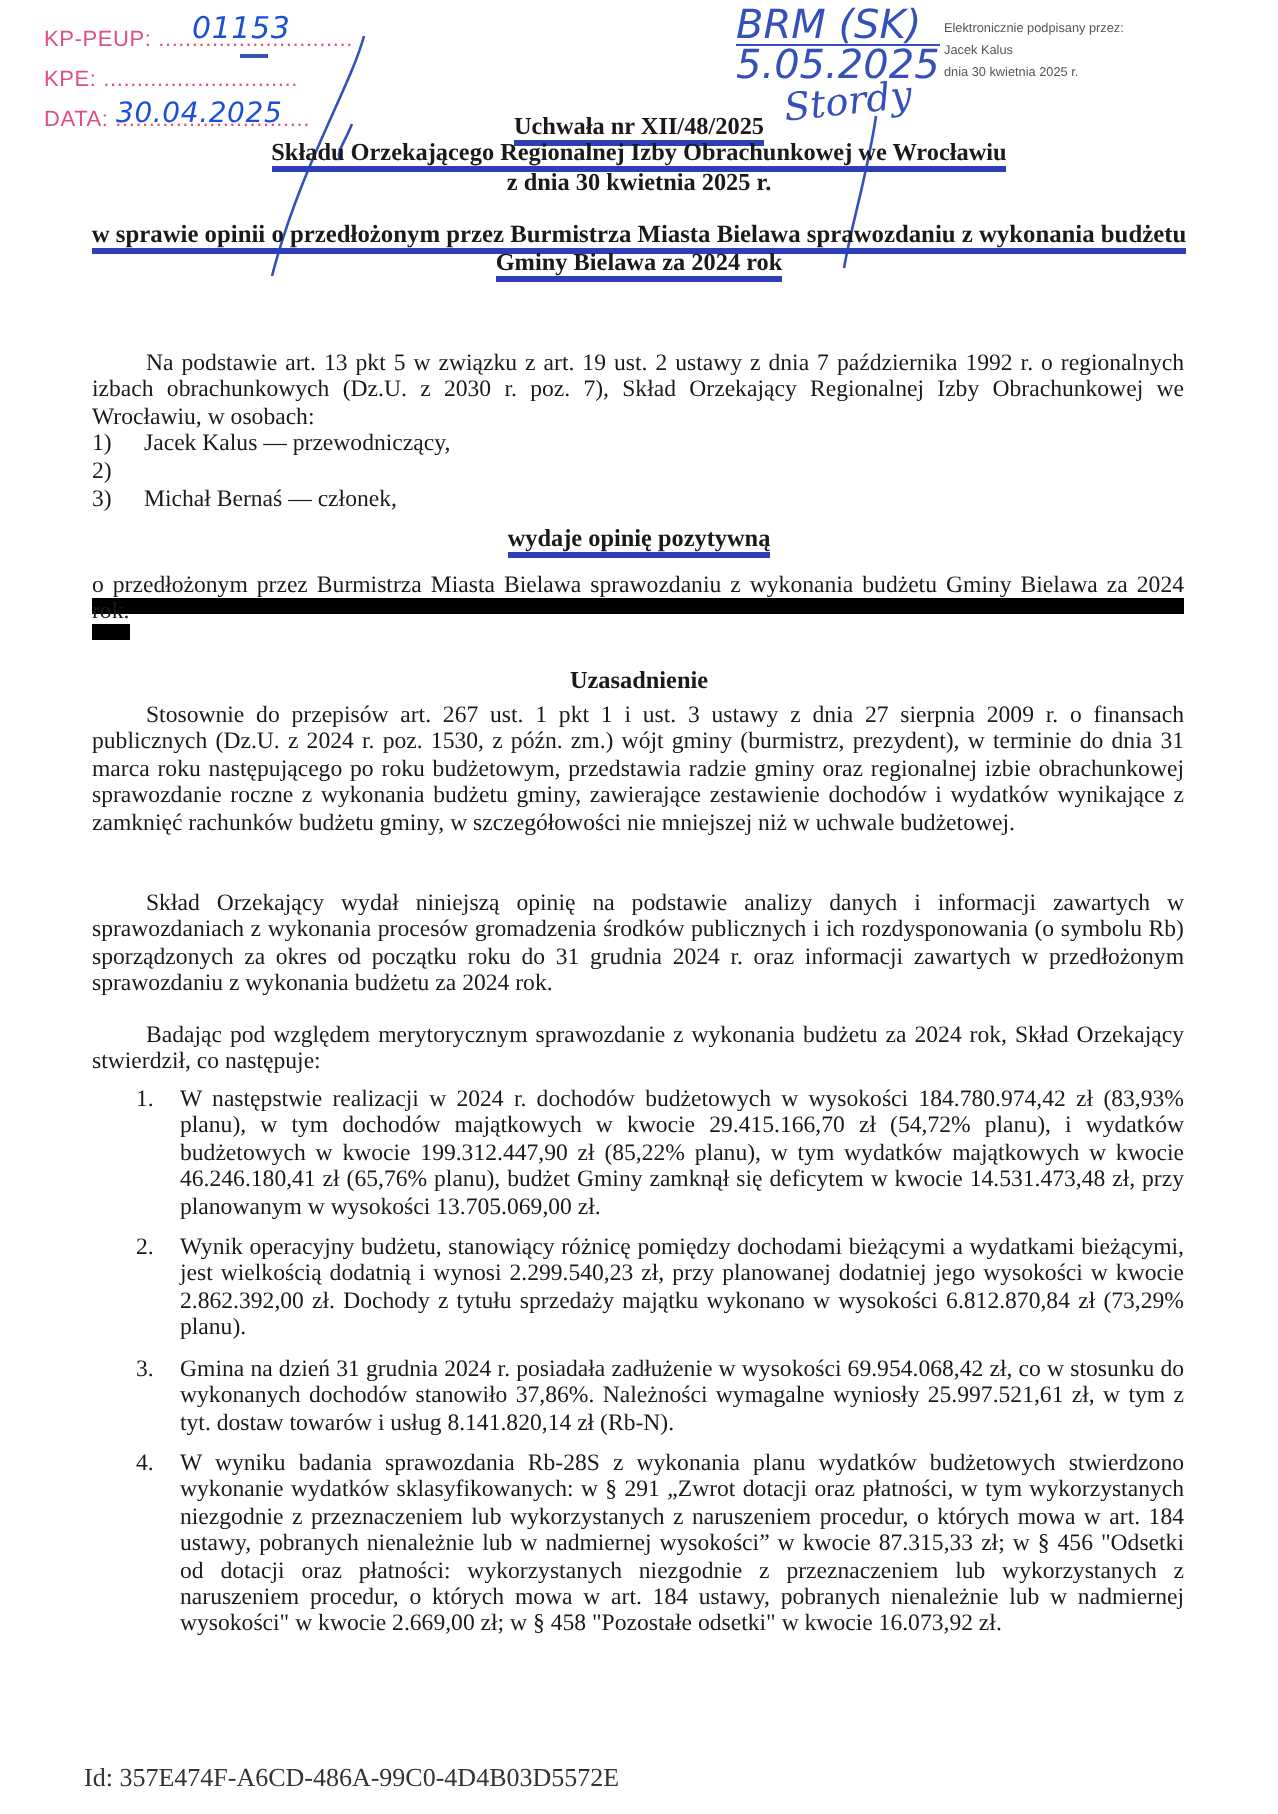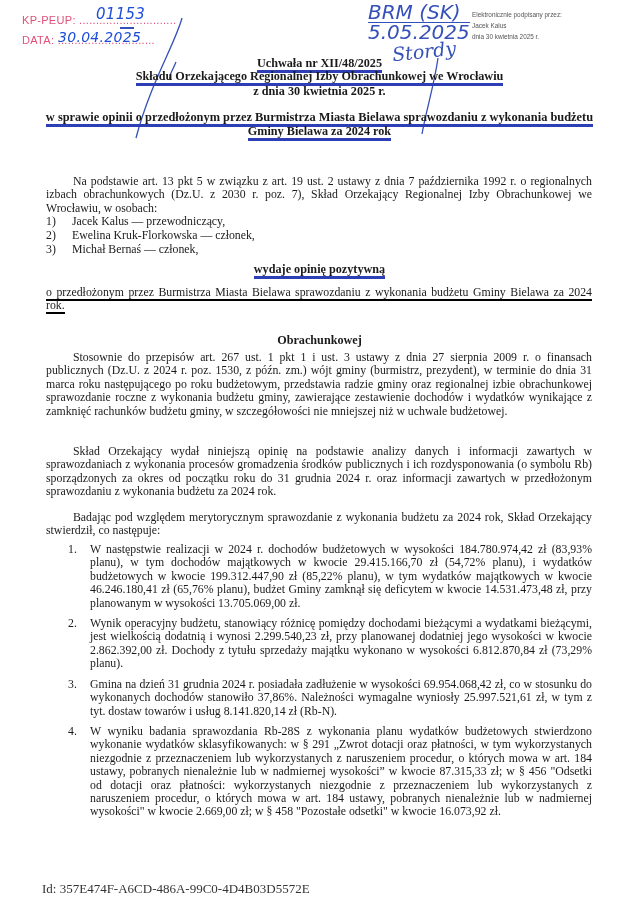--- a/index.html
+++ b/index.html
@@ -30,37 +30,41 @@
 
     
     .center { text-align: center; width: 639px; left: 0; }
     .h-bold { font-weight: bold; font-size: 12.2px; }
     .ul { display: inline-block; border-bottom: 3px solid #2e3eb5; padding-bottom: 0px; line-height: 13px; }
 
     .para { font-size: 11.8px; line-height: 13.4px; text-align: justify; }
     .indent { text-indent: 27px; }
 
     .list-num { position: absolute; width: 20px; }
-    .sec-ul { border-bottom: 2px solid #000000; }
+    .sec-ul { border-bottom: 8px solid #000000; }
 
     .enum { position: absolute; font-size: 11.8px; line-height: 13.4px; }
     .enum .n { position: absolute; left: 0; top: 0; }
     .enum .t { margin-left: 22px; text-align: justify; }
 
     .footer-id { left: 42px; top: 881px; font-size: 13px; color: #333; }
   </style>
 </head>
 <body>
 
 <div class="abs stamp">
   <div class="stamp-row">
     <span>KP-PEUP:</span>
     <span class="dots">.............................</span>
     <span class="hand hand-kp">01153</span>
     <span class="stroke" style="left:98px; top:17px; width:14px; height:1.5px;"></span>
+  </div>
+  <div class="stamp-row">
+    <span>KPE:</span>
+    <span class="dots">.............................</span>
   </div>
   <div class="stamp-row">
     <span>DATA:</span>
     <span class="dots">.............................</span>
     <span class="hand hand-date">30.04.2025</span>
   </div>
 </div>
 
 <svg class="abs" style="left:120px; top:14px;" width="70" height="130">
   <path d="M62 4 C 55 30, 30 70, 16 124" stroke="#3550b8" stroke-width="1.3" fill="none"></path>
@@ -99,36 +103,35 @@
 
 <div class="abs para indent" style="left:46px; top:175px; width:546px;">Na podstawie art. 13 pkt 5 w związku z art. 19 ust. 2 ustawy z dnia 7 października 1992 r. o regionalnych izbach obrachunkowych (Dz.U. z 2030 r. poz. 7), Skład Orzekający Regionalnej Izby Obrachunkowej we Wrocławiu, w osobach:</div>
 
 <div class="abs para" style="left:46px; top:215px; width:546px;">
   <div style="position:relative; height:14px;">
     <span class="list-num">1)</span>
     <span style="margin-left:26px;">Jacek Kalus — przewodniczący,</span>
   </div>
   <div style="position:relative; height:14px;">
     <span class="list-num">2)</span>
-    <span style="margin-left:26px;">Ewelina Kruk-Florkowska — członek,</span>
   </div>
   <div style="position:relative; height:14px;">
     <span class="list-num">3)</span>
     <span style="margin-left:26px;">Michał Bernaś — członek,</span>
   </div>
 </div>
 
 <div class="abs center h-bold" style="top:262px;text-align:center;">
   <span class="ul">wydaje opinię pozytywną</span>
 </div>
 <div class="abs para" style="left:46px; top:286px; width:546px;">
   <span class="sec-ul">o przedłożonym przez Burmistrza Miasta Bielawa sprawozdaniu z wykonania budżetu Gminy Bielawa za 2024 rok.</span>
 </div>
 
-<div class="abs center h-bold" style="top:333px;">Obrachunkowej</div>
+<div class="abs center h-bold" style="top:333px;">Uzasadnienie</div>
 
 <div class="abs para indent" style="left:46px; top:351px; width:546px;">Stosownie do przepisów art. 267 ust. 1 pkt 1 i ust. 3 ustawy z dnia 27 sierpnia 2009 r. o finansach publicznych (Dz.U. z 2024 r. poz. 1530, z późn. zm.) wójt gminy (burmistrz, prezydent), w terminie do dnia 31 marca roku następującego po roku budżetowym, przedstawia radzie gminy oraz regionalnej izbie obrachunkowej sprawozdanie roczne z wykonania budżetu gminy, zawierające zestawienie dochodów i wydatków wynikające z zamknięć rachunków budżetu gminy, w szczegółowości nie mniejszej niż w uchwale budżetowej.</div>
 <div class="abs para indent" style="left:46px; top:445px; width:546px;">Skład Orzekający wydał niniejszą opinię na podstawie analizy danych i informacji zawartych w sprawozdaniach z wykonania procesów gromadzenia środków publicznych i ich rozdysponowania (o symbolu Rb) sporządzonych za okres od początku roku do 31 grudnia 2024 r. oraz informacji zawartych w przedłożonym sprawozdaniu z wykonania budżetu za 2024 rok.</div>
 <div class="abs para indent" style="left:46px; top:511px; width:546px;">Badając pod względem merytorycznym sprawozdanie z wykonania budżetu za 2024 rok, Skład Orzekający stwierdził, co następuje:</div>
 
 <div class="enum" style="left:68px; top:543px; width:524px;">
   <span class="n">1.</span>
   <div class="t">W następstwie realizacji w 2024 r. dochodów budżetowych w wysokości 184.780.974,42 zł (83,93% planu), w tym dochodów majątkowych w kwocie 29.415.166,70 zł (54,72% planu), i wydatków budżetowych w kwocie 199.312.447,90 zł (85,22% planu), w tym wydatków majątkowych w kwocie 46.246.180,41 zł (65,76% planu), budżet Gminy zamknął się deficytem w kwocie 14.531.473,48 zł, przy planowanym w wysokości 13.705.069,00 zł.</div>
 </div>
 <div class="enum" style="left:68px; top:617px; width:524px;">

